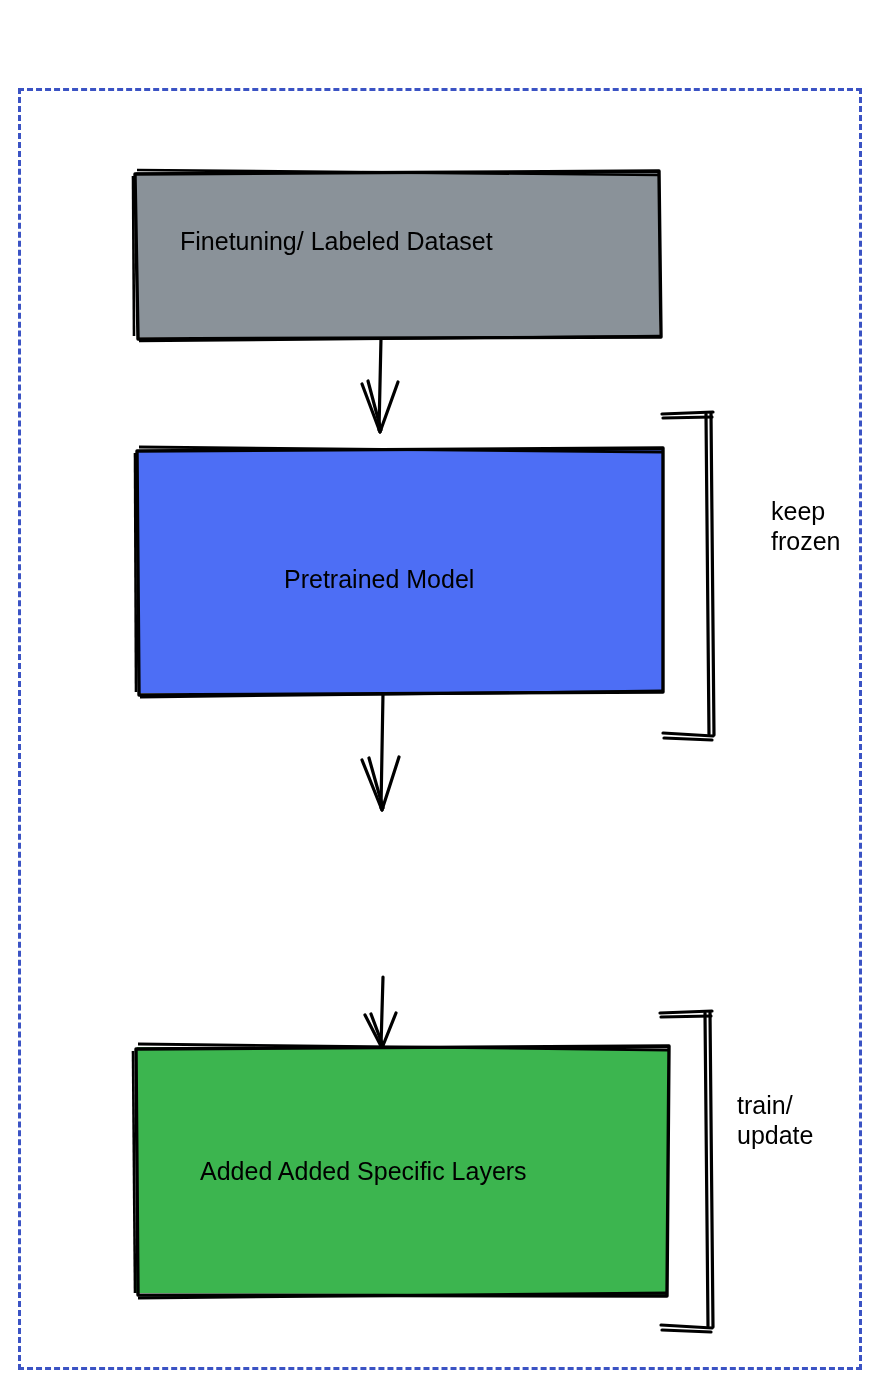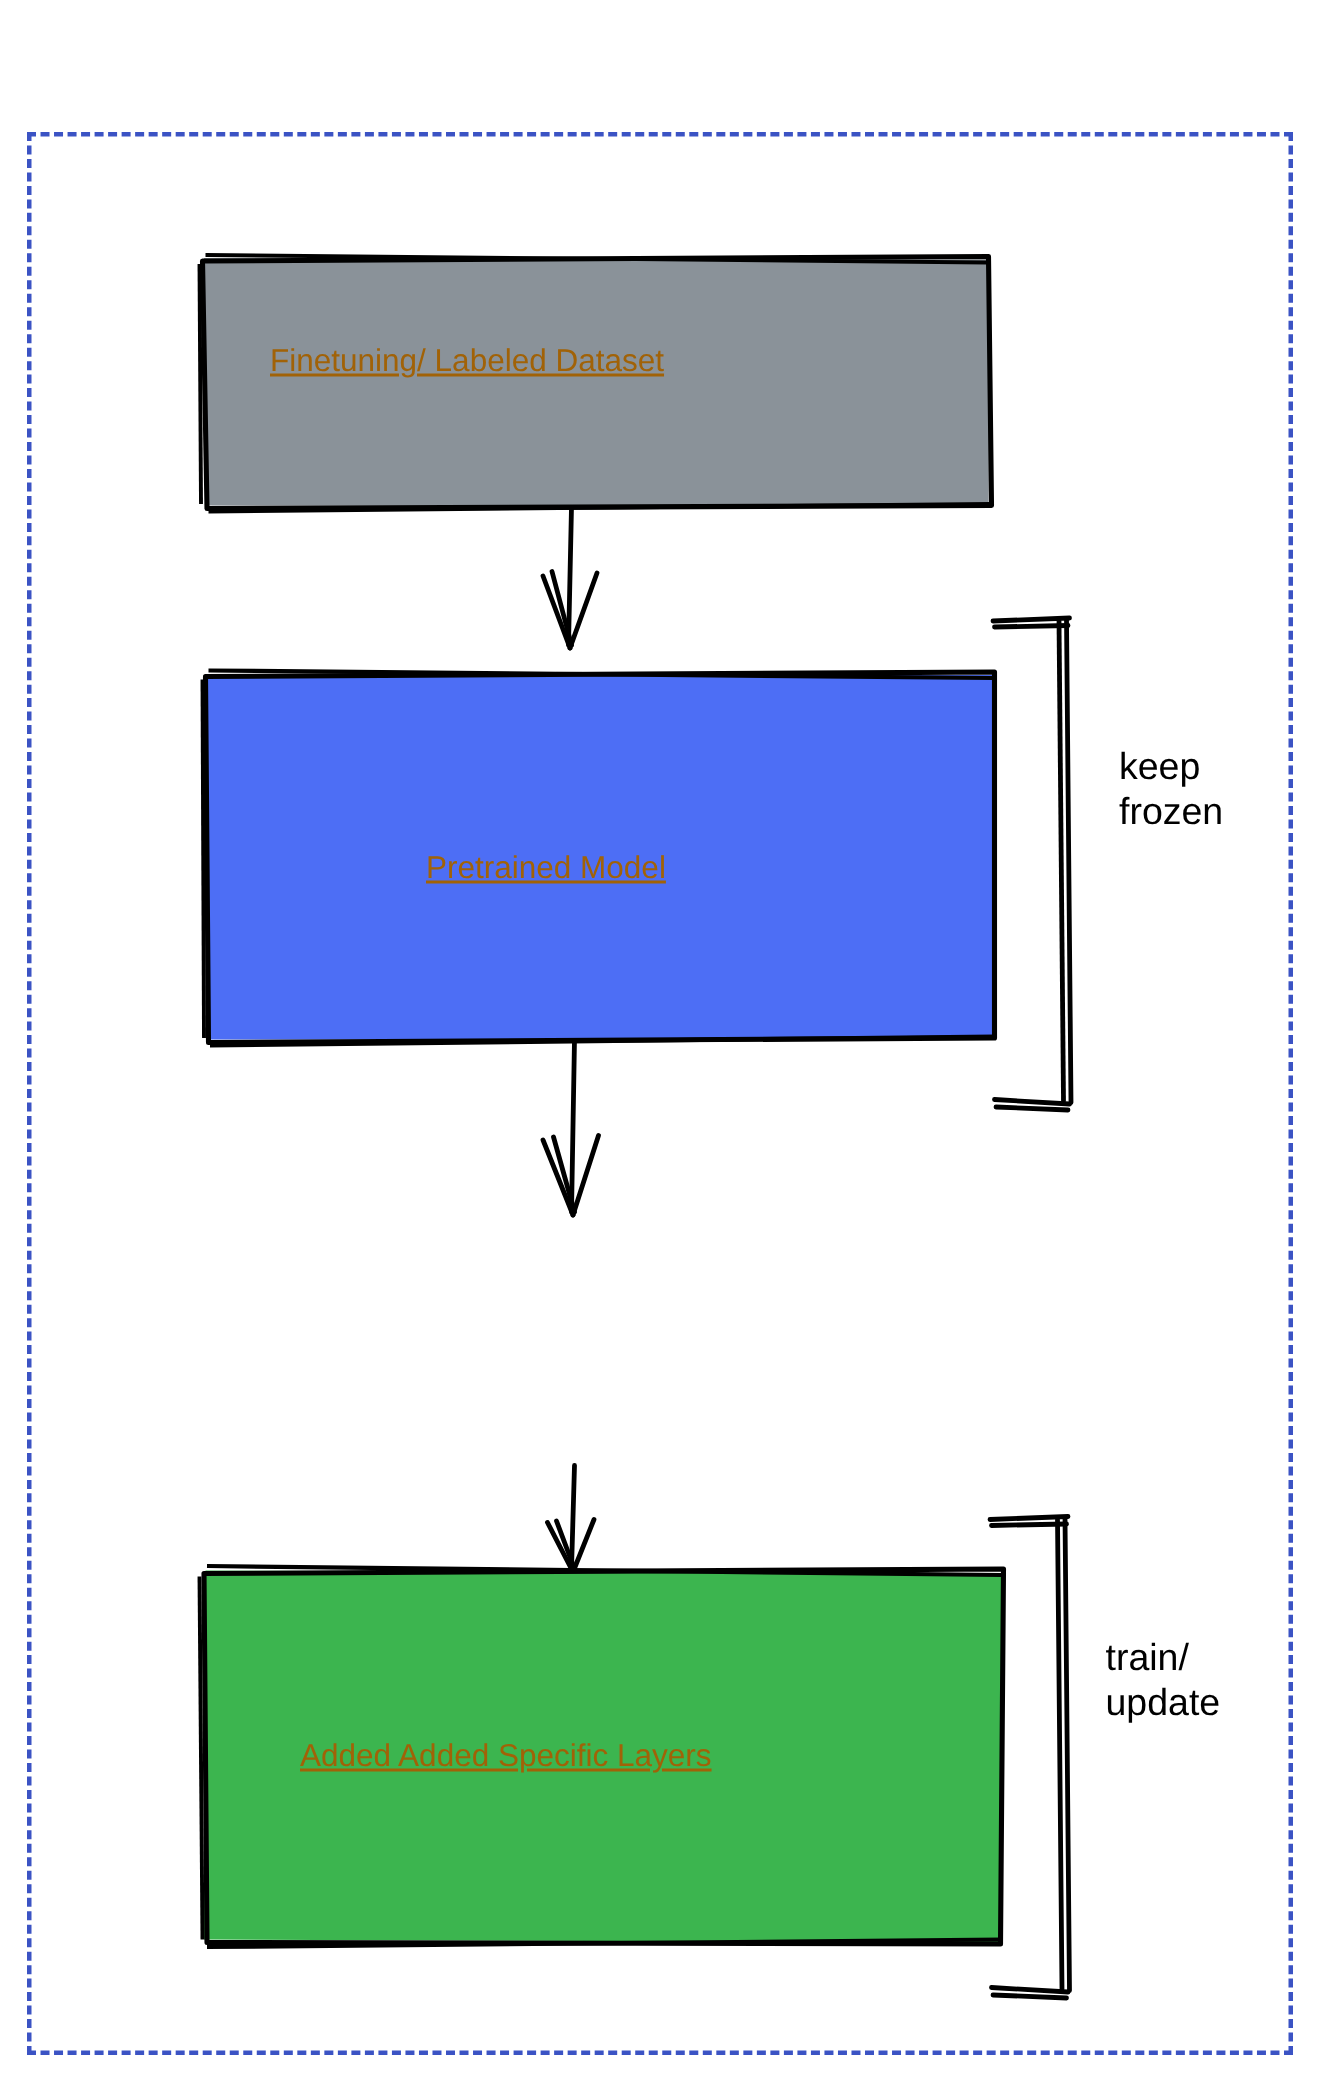--- a/index.html
+++ b/index.html
@@ -43,25 +43,24 @@
   .node {
     position: absolute;
     box-sizing: border-box;
     display: flex;
     align-items: center;
   }
   .node .node-label {
     position: relative;
     z-index: 3;
     width: 100%;
-    color: #a16207;
-    font-size: 21px;
+    color: #000000;
+    font-size: 25px;
     font-family: "Liberation Sans", sans-serif;
     line-height: 1.15;
-    text-decoration: underline;
   }
   .sketch-svg {
     position: absolute;
     left: -14px;
     top: -14px;
     overflow: visible;
     pointer-events: none;
   }
   .side-label {
     position: absolute;
@@ -156,19 +155,19 @@
     <g fill="none" stroke="#000000" stroke-width="3.2" stroke-linecap="round" stroke-linejoin="round">
       <path d="M660 1013 L712 1011"></path>
       <path d="M661 1017 L711 1016"></path>
       <path d="M710 1012 L713 1327"></path>
       <path d="M705 1013 L708 1326"></path>
       <path d="M661 1325 L712 1328"></path>
       <path d="M662 1330 L711 1332"></path>
     </g>
   </svg>
 
-  <div class="side-label" style="left:746px; top:497px;">keep
+  <div class="side-label" style="left:771px; top:497px;">keep
 frozen</div>
 
   <div class="side-label" style="left:737px; top:1091px;">train/
 update</div>
 
 </div>
 
 </body></html>

